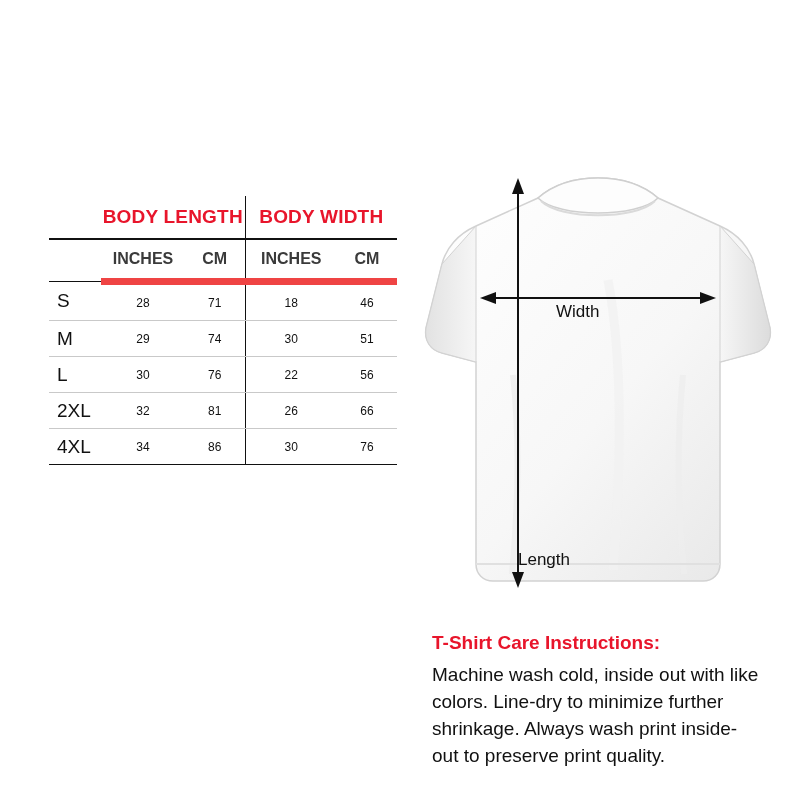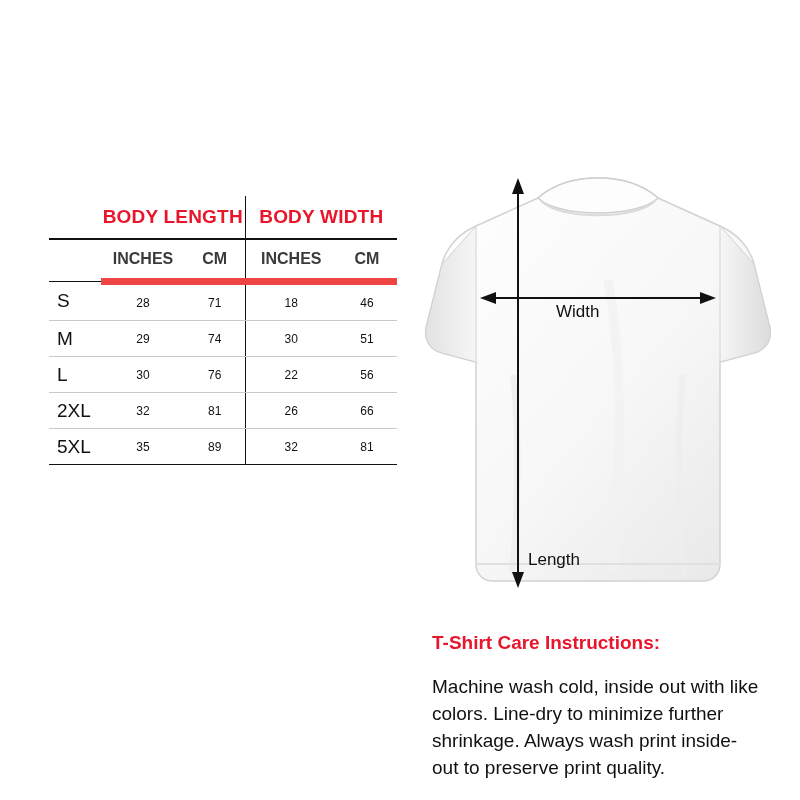--- a/index.html
+++ b/index.html
@@ -108,41 +108,40 @@
   }
   .shirt-area svg {
     display: block;
   }
   .dim-label {
     position: absolute;
     font-size: 17px;
     color: #111;
   }
   .dim-width { left: 148px; top: 142px; }
-  .dim-length { left: 120px; top: 390px; }
+  .dim-length { left: 110px; top: 390px; }
 
   
   .care-title {
     position: absolute;
     left: 432px;
     top: 632px;
     font-size: 19px;
     font-weight: bold;
     color: #e8152b;
     text-align: center;
   }
   .care-body {
     position: absolute;
     left: 432px;
     top: 662px;
     width: 330px;
     font-size: 19px;
     line-height: 1.42;
     color: #111;
-    margin-top: 12px;
   }
 </style>
 </head>
 <body>
 
 <div id="root">
 
   <div class="size-table-wrap">
     <table class="size-table">
       <colgroup>
@@ -189,25 +188,25 @@
           <td>56</td>
         </tr>
         <tr>
           <td class="size-col">2XL</td>
           <td>32</td>
           <td>81</td>
           <td class="divider">26</td>
           <td>66</td>
         </tr>
         <tr>
-          <td class="size-col">5XL</td>
-          <td>35</td>
-          <td>89</td>
-          <td class="divider">32</td>
-          <td>81</td>
+          <td class="size-col">4XL</td>
+          <td>34</td>
+          <td>86</td>
+          <td class="divider">30</td>
+          <td>76</td>
         </tr>
       </tbody>
     </table>
   </div>
 
 
   <div class="shirt-area">
     <svg width="380" height="450" viewBox="0 0 380 450">
       <defs>
         <linearGradient id="shirtGrad" x1="0" y1="0" x2="1" y2="1">

